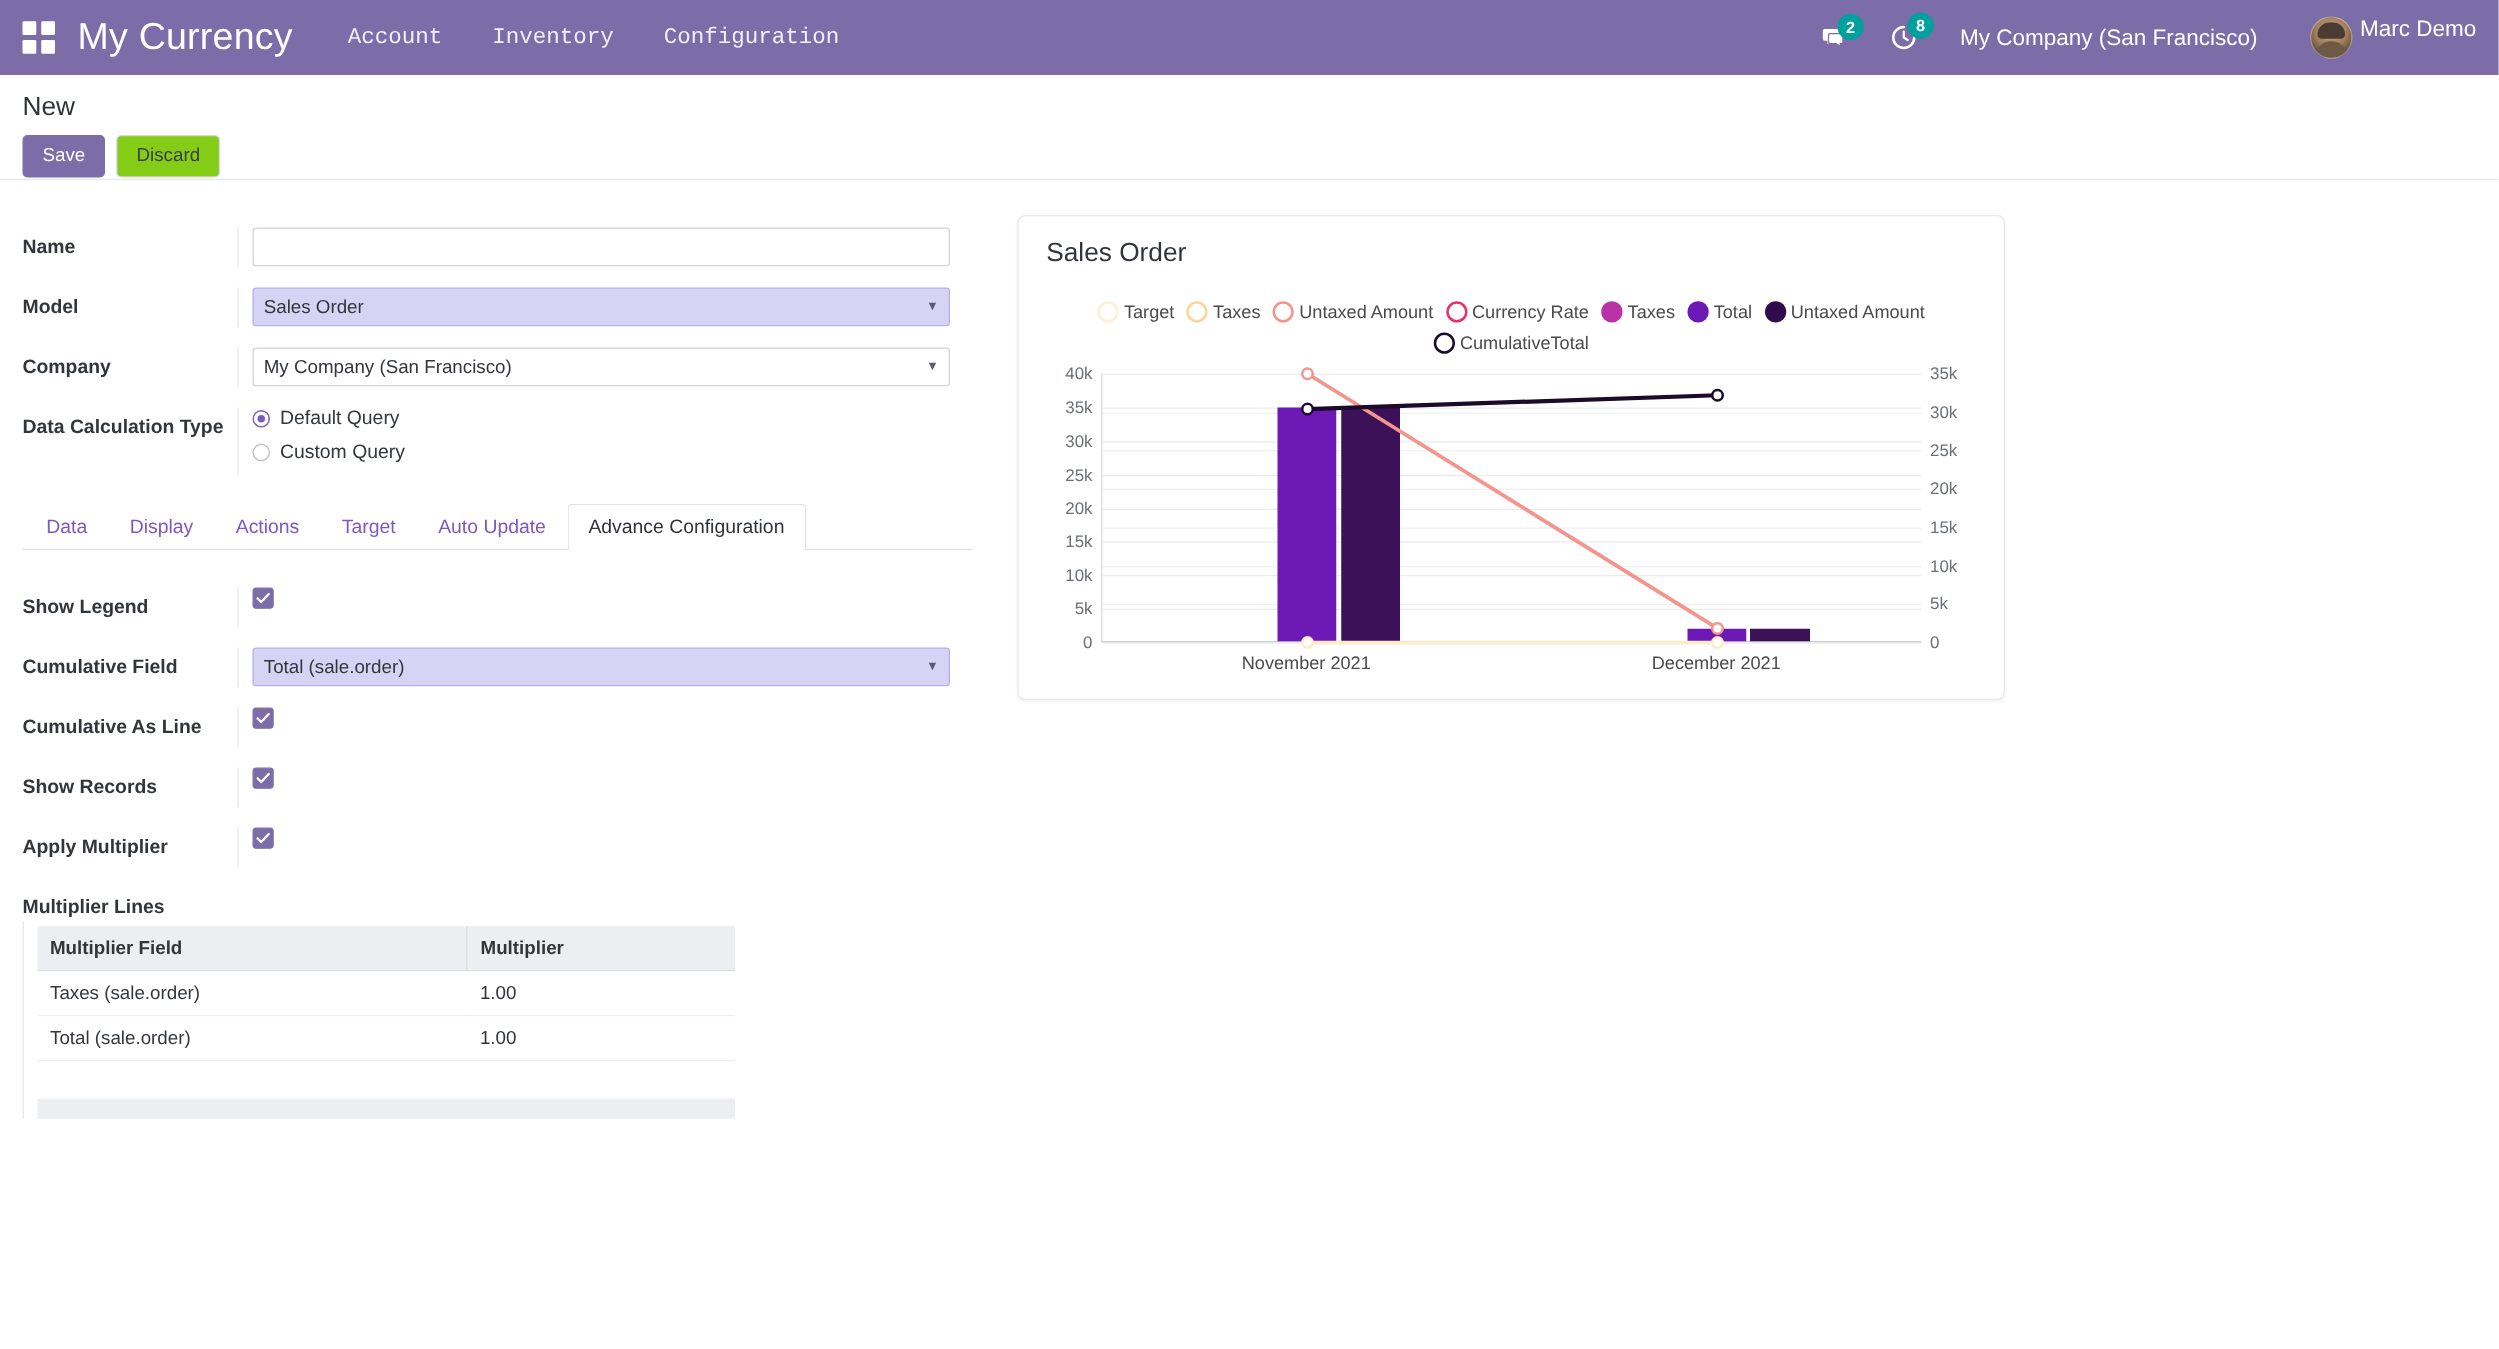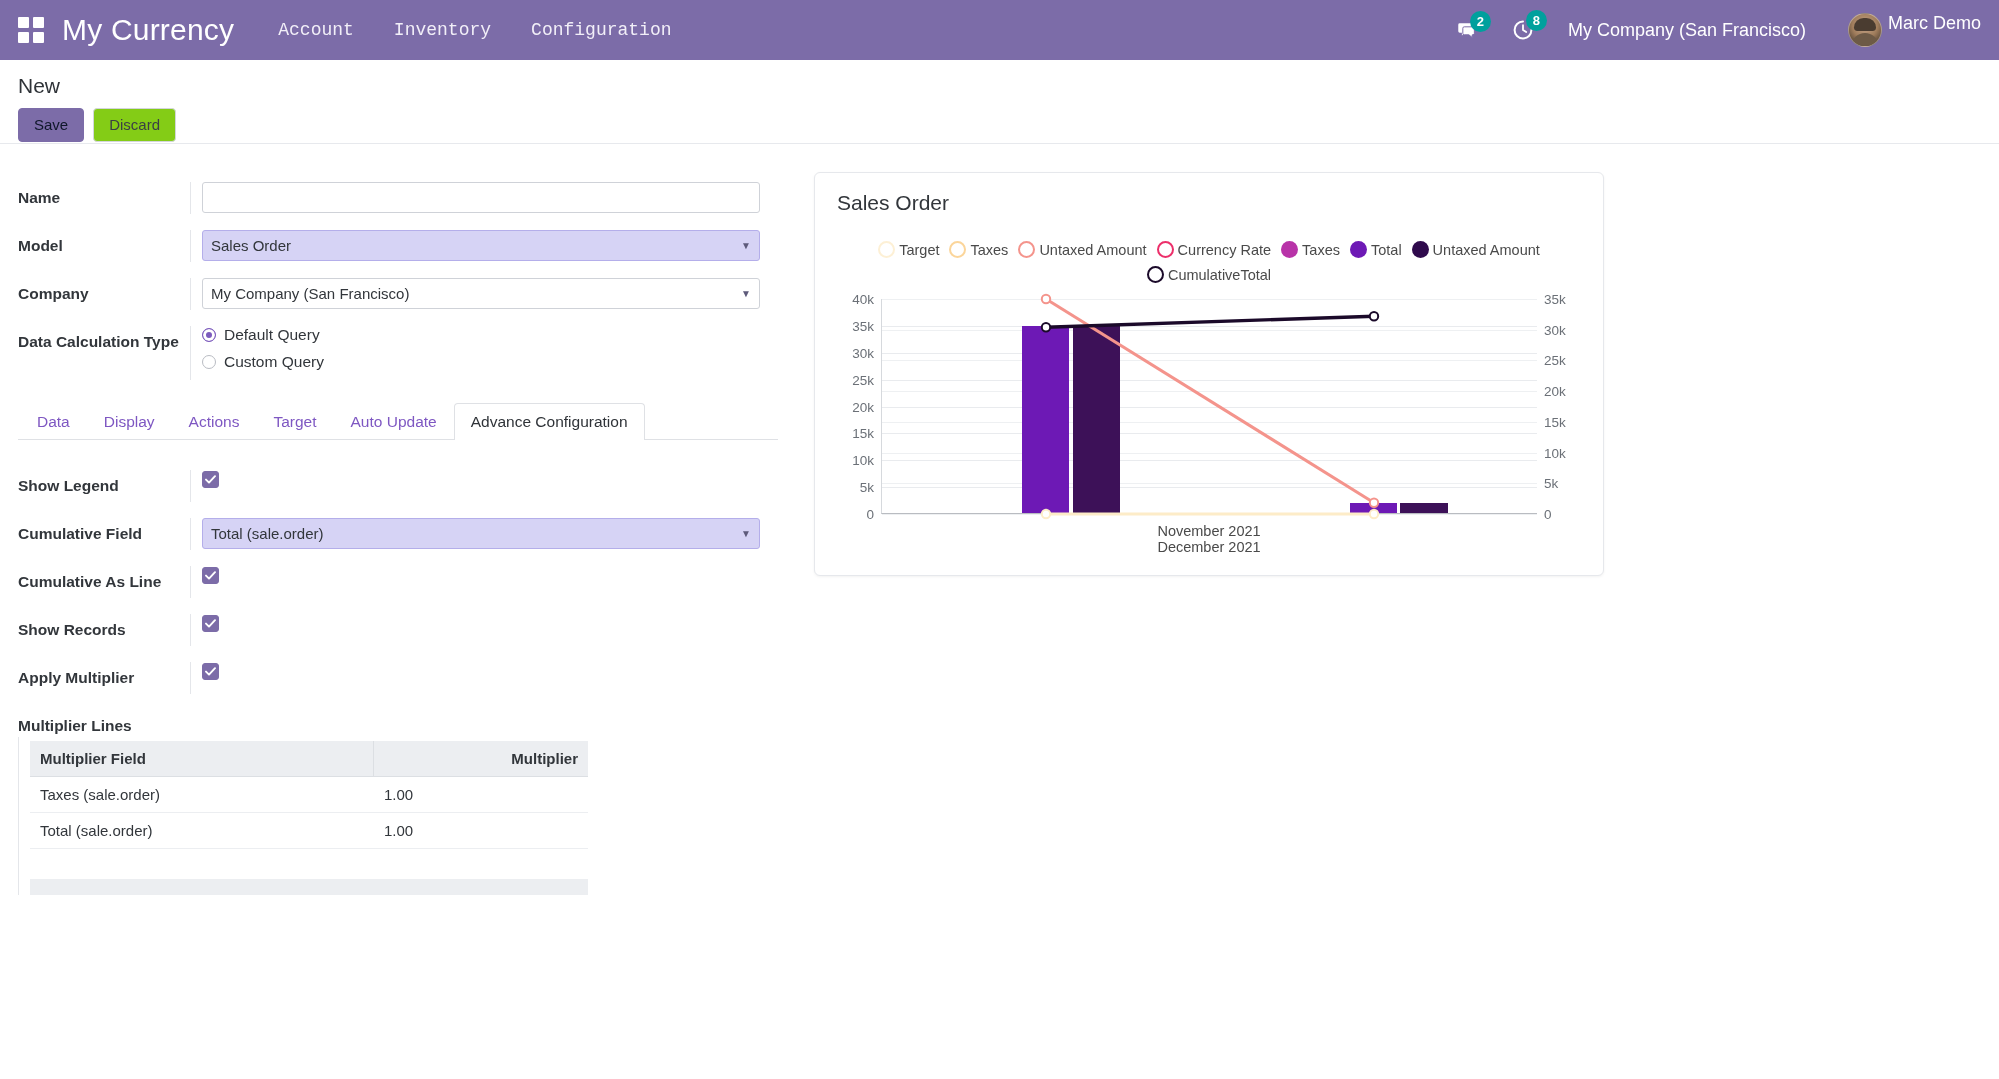--- a/index.html
+++ b/index.html
@@ -126,21 +126,21 @@
   .btn-row { display: flex; gap: 9px; }
   .btn {
     font-size: 15px;
     padding: 7px 15px;
     border-radius: 4px;
     cursor: pointer;
     border: 1px solid transparent;
     line-height: 1.2;
     white-space: nowrap;
   }
-  .btn-primary { background: #7c6ca8; color: #0f172a; border-color: #7c6ca8; text-align: center; }
+  .btn-primary { background: #7c6ca8; color: #ffffff; border-color: #7c6ca8; text-align: center; }
   .btn-secondary { background: #84cc16; color: #3b3f45; border-color: #d3d6db; }
 
   
   .sheet-area {
     display: flex;
     padding: 0;
     height: calc(1079px - 60px - 84px);
     position: relative;
   }
   .form-col {
@@ -278,21 +278,21 @@
   }
   table.o2m-table th {
     background: #eceef1;
     color: #32363b;
     font-weight: 700;
     font-size: 15px;
     padding: 9px 10px;
     text-align: left;
     border-bottom: 1px solid #dcdfe3;
   }
-  table.o2m-table th.num { text-align: right; border-left: 1px solid #dcdfe3; }
+  table.o2m-table th.num { text-align: left; border-left: 1px solid #dcdfe3; }
   table.o2m-table td {
     padding: 9px 10px;
     border-bottom: 1px solid #eceef1;
     color: #32363b;
   }
   table.o2m-table td.num { }
   .o2m-footer {
     height: 16px;
     background: #eceef1;
     margin-top: 30px;
@@ -380,21 +380,20 @@
   .bars-layer { position: absolute; inset: 0; }
   .bar {
     position: absolute;
     bottom: 0;
   }
   .xlabels {
     display: flex;
     margin-left: 46px;
     margin-right: 46px;
     margin-top: 9px;
-    flex-direction: column;
   }
   .xlabel {
     flex: 1;
     text-align: center;
     font-size: 14.5px;
     color: #4a4a4a;
   }
   .line-svg {
     position: absolute;
     inset: 0;

